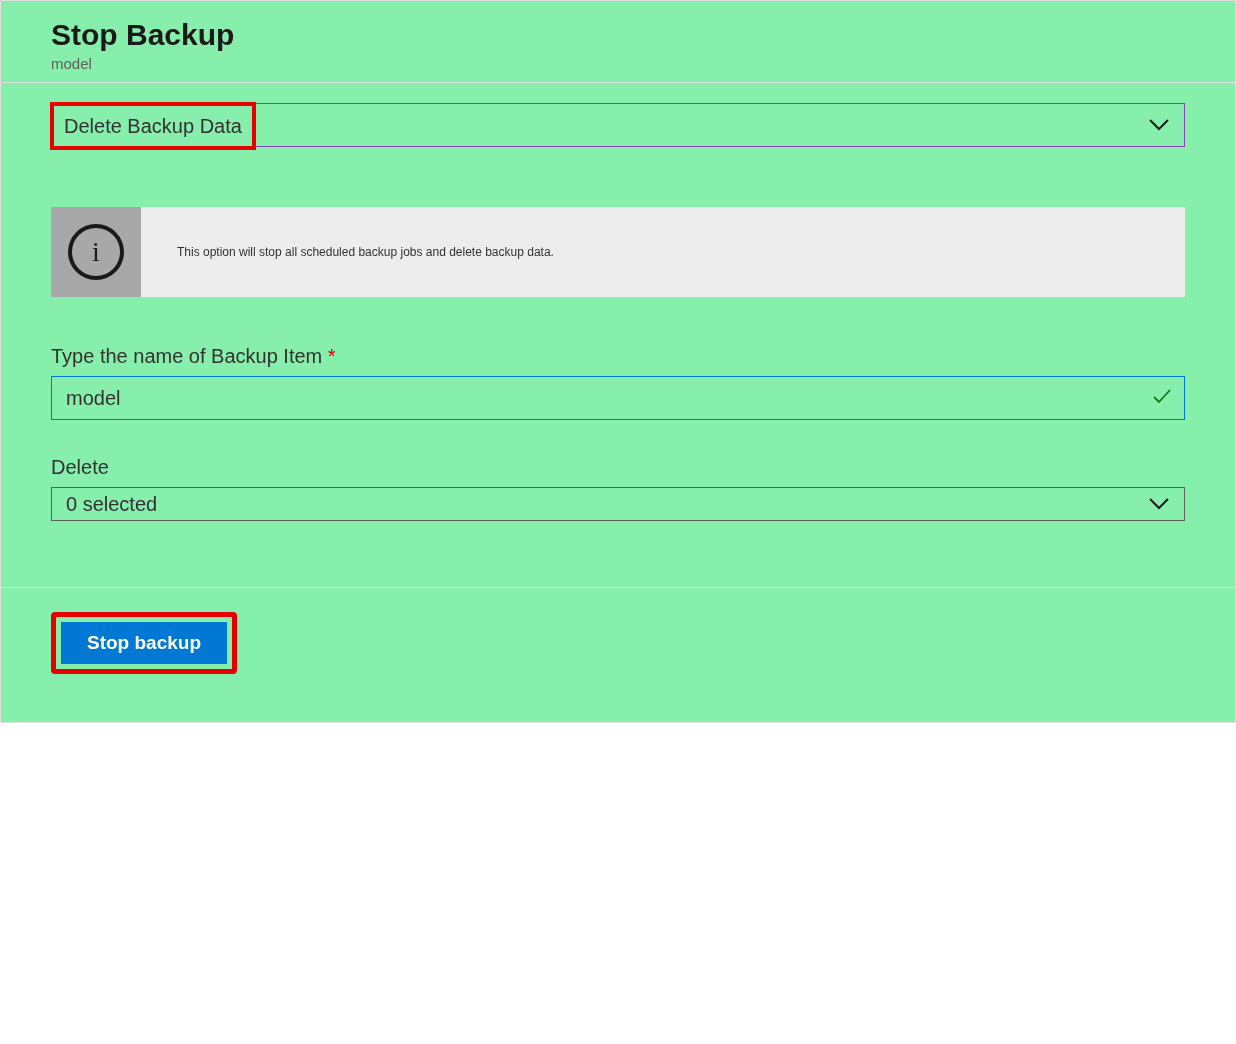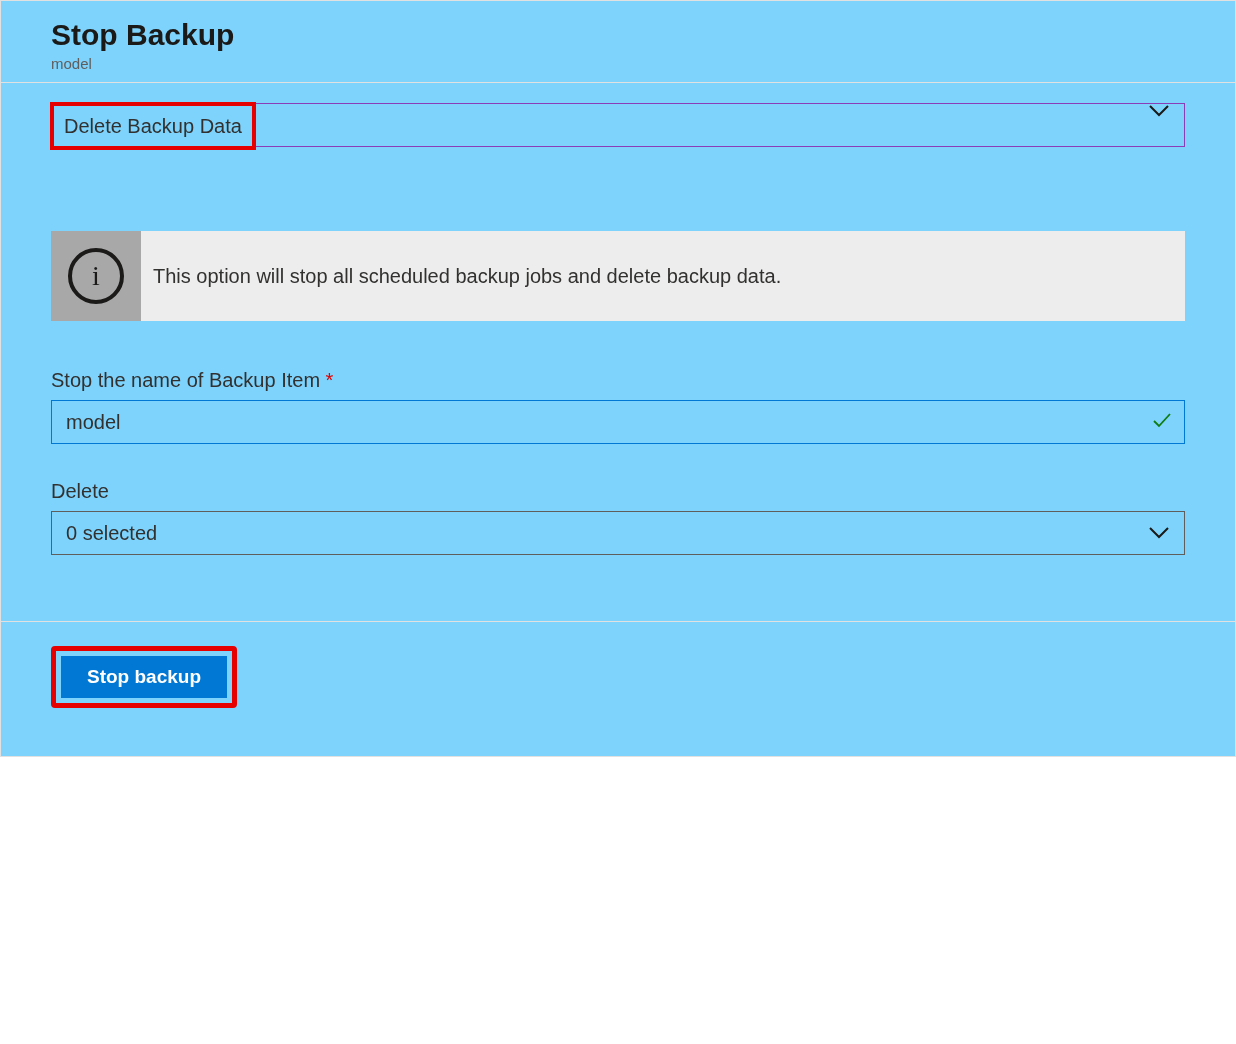--- a/index.html
+++ b/index.html
@@ -5,21 +5,21 @@
     * { box-sizing: border-box; }
     body {
       margin: 0;
       font-family: "Segoe UI", -apple-system, sans-serif;
       background: #fff;
       color: #323130;
     }
     .page {
       width: 1236px;
       border: 1px solid #e1e1e1;
-      background: #7dd3fc;
+      background: #86efac;
       padding: 0;
     }
     .header {
       padding: 16px 50px 10px 50px;
     }
     .page-title {
       font-size: 30px;
       font-weight: 600;
       color: #1b1a19;
       margin: 0;
@@ -35,22 +35,23 @@
       margin: 0;
     }
     .content {
       padding: 20px 50px 30px 50px;
     }
     .action-dropdown {
       position: relative;
       border: 1px solid #8a3db6;
       height: 44px;
       display: flex;
+      align-items: center;
       padding: 0 14px;
-      margin-bottom: 84px;
+      margin-bottom: 60px;
       cursor: pointer;
     }
     .action-label-highlight {
       position: absolute;
       left: -2px;
       top: -2px;
       border: 4px solid #e60000;
       padding: 4px 10px 4px 10px;
       height: 48px;
       display: flex;
@@ -88,22 +89,22 @@
       border-radius: 50%;
       display: flex;
       align-items: center;
       justify-content: center;
       font-family: Georgia, serif;
       font-size: 28px;
       color: #1b1a19;
       line-height: 1;
     }
     .info-text {
-      padding: 0 12px;
-      font-size: 20px;
+      padding: 0 36px;
+      font-size: 12px;
       color: #323130;
     }
     .field-block { margin-bottom: 36px; }
     .field-label {
       font-size: 20px;
       color: #323130;
       margin-bottom: 8px;
     }
     .required-star { color: #e00000; }
     .text-input-wrap {
@@ -125,21 +126,21 @@
       background: transparent;
     }
     .check-icon {
       position: absolute;
       right: 12px;
       top: 50%;
       transform: translateY(-50%);
     }
     .reason-dropdown {
       border: 1px solid #605e5c;
-      height: 44px;
+      height: 34px;
       display: flex;
       align-items: center;
       padding: 0 14px;
       cursor: pointer;
       gap: 24px;
     }
     .reason-value {
       font-size: 20px;
       color: #323130;
     }
@@ -204,21 +205,21 @@
 
     <div class="info-box">
       <div class="info-icon-wrap">
         <div class="info-icon-circle">i</div>
       </div>
       <div class="info-text">This option will stop all scheduled backup jobs and delete backup data.</div>
     </div>
 
     <div class="field-block">
       <div class="field-label">
-        <span>Stop the name of Backup Item</span>
+        <span>Type the name of Backup Item</span>
         <span class="required-star"> *</span>
       </div>
       <div class="text-input-wrap">
         <input class="text-input" type="text" value="model" style="">
         <span class="check-icon">
           <svg width="20" height="16" viewBox="0 0 20 16">
               <path d="M2 9 L7 14 L18 2" stroke="#107c10" stroke-width="1.8" fill="none"></path>
             </svg>
         </span>
       </div>

